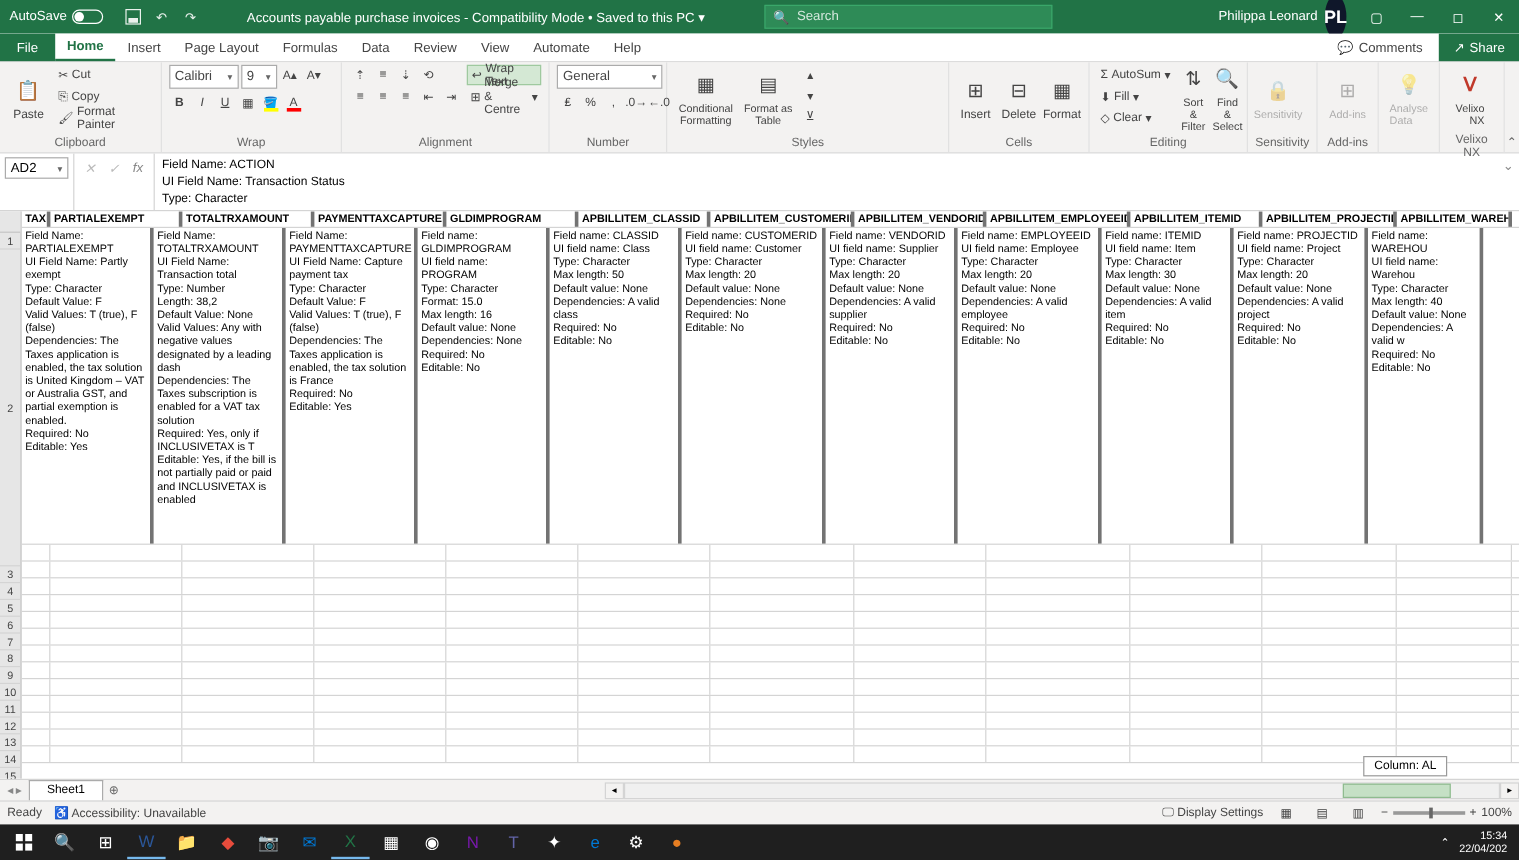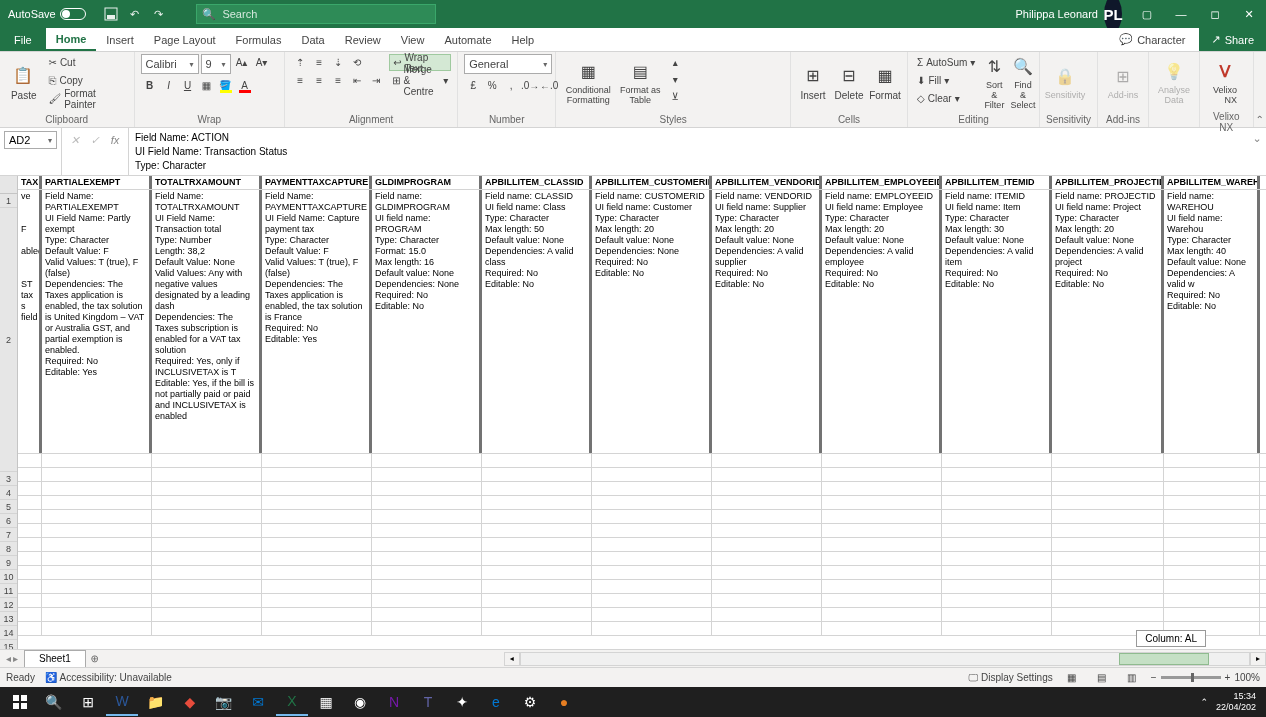--- a/index.html
+++ b/index.html
@@ -111,20 +111,21 @@
   <div class="qat">
     <span>
         <svg width="14" height="14" viewBox="0 0 14 14">
           <rect x="1" y="1" width="12" height="12" fill="none" stroke="#fff" stroke-width="1"></rect>
           <rect x="3" y="8" width="8" height="4" fill="#fff"></rect>
         </svg>
       </span>
     <span>↶</span>
     <span>↷</span>
   </div>
+  <div class="doc">Accounts payable purchase invoices  -  Compatibility Mode  •  Saved to this PC ▾</div>
   <div class="search">
     <span>🔍</span>
     <span style="opacity:.8">Search</span>
   </div>
   <div class="spacer"></div>
   <div class="user">
     <span>Philippa Leonard</span>
     <span class="avatar">PL</span>
   </div>
   <div class="winbtns">
@@ -140,21 +141,21 @@
   <div class="tab active">Home</div>
   <div class="tab">Insert</div>
   <div class="tab">Page Layout</div>
   <div class="tab">Formulas</div>
   <div class="tab">Data</div>
   <div class="tab">Review</div>
   <div class="tab">View</div>
   <div class="tab">Automate</div>
   <div class="tab">Help</div>
   <div class="right">
-    <div class="btn">💬 <span>Character</span></div>
+    <div class="btn">💬 <span>Comments</span></div>
     <div class="btn share">↗ <span>Share</span></div>
   </div>
 </div>
 
 <div class="ribbon">
 
   <div class="group">
     <div class="body">
       <div class="bigbtn">
         <span class="ico">📋</span>
@@ -320,21 +321,21 @@
           <span style="font-size:9px">Add-ins</span>
         </div>
       </div>
     <div class="label">Add-ins</div>
   </div>
 
   <div class="group">
     <div class="body">
         <div class="bigbtn" style="opacity:.4">
           <span class="ico">💡</span>
-          <span style="white-space:pre-line;text-align:center;font-size:9px">Analyse
+          <span style="white-space:pre-line;text-align:left;font-size:9px">Analyse
 Data</span>
         </div>
       </div>
     <div class="label"></div>
   </div>
 
   <div class="group">
     <div class="body">
         <div class="bigbtn">
           <span class="ico" style="color:#c0392b;font-weight:bold">ᐯ</span>
@@ -397,30 +398,20 @@
         <div class="cell" style="width:110px">GLDIMPROGRAM</div>
         <div class="cell" style="width:110px">APBILLITEM_CLASSID</div>
         <div class="cell" style="width:120px">APBILLITEM_CUSTOMERID</div>
         <div class="cell" style="width:110px">APBILLITEM_VENDORID</div>
         <div class="cell" style="width:120px">APBILLITEM_EMPLOYEEID</div>
         <div class="cell" style="width:110px">APBILLITEM_ITEMID</div>
         <div class="cell" style="width:112px">APBILLITEM_PROJECTID</div>
         <div class="cell" style="width:96px">APBILLITEM_WAREHOU</div>
       </div>
     <div class="datarow tall" id="row2">
-        <div class="cell" style="width:24px">ve
-
-
-F
-
-abled
-
-
-ST tax
-s field</div>
         <div class="cell" style="width:110px">Field Name: PARTIALEXEMPT
 UI Field Name: Partly exempt
 Type: Character
 Default Value: F
 Valid Values:  T (true), F (false)
 Dependencies: The Taxes application is enabled, the tax solution is United Kingdom – VAT or Australia GST,  and partial exemption is enabled.
 Required: No
 Editable: Yes</div>
         <div class="cell" style="width:110px">Field Name: TOTALTRXAMOUNT
 UI Field Name: Transaction total

